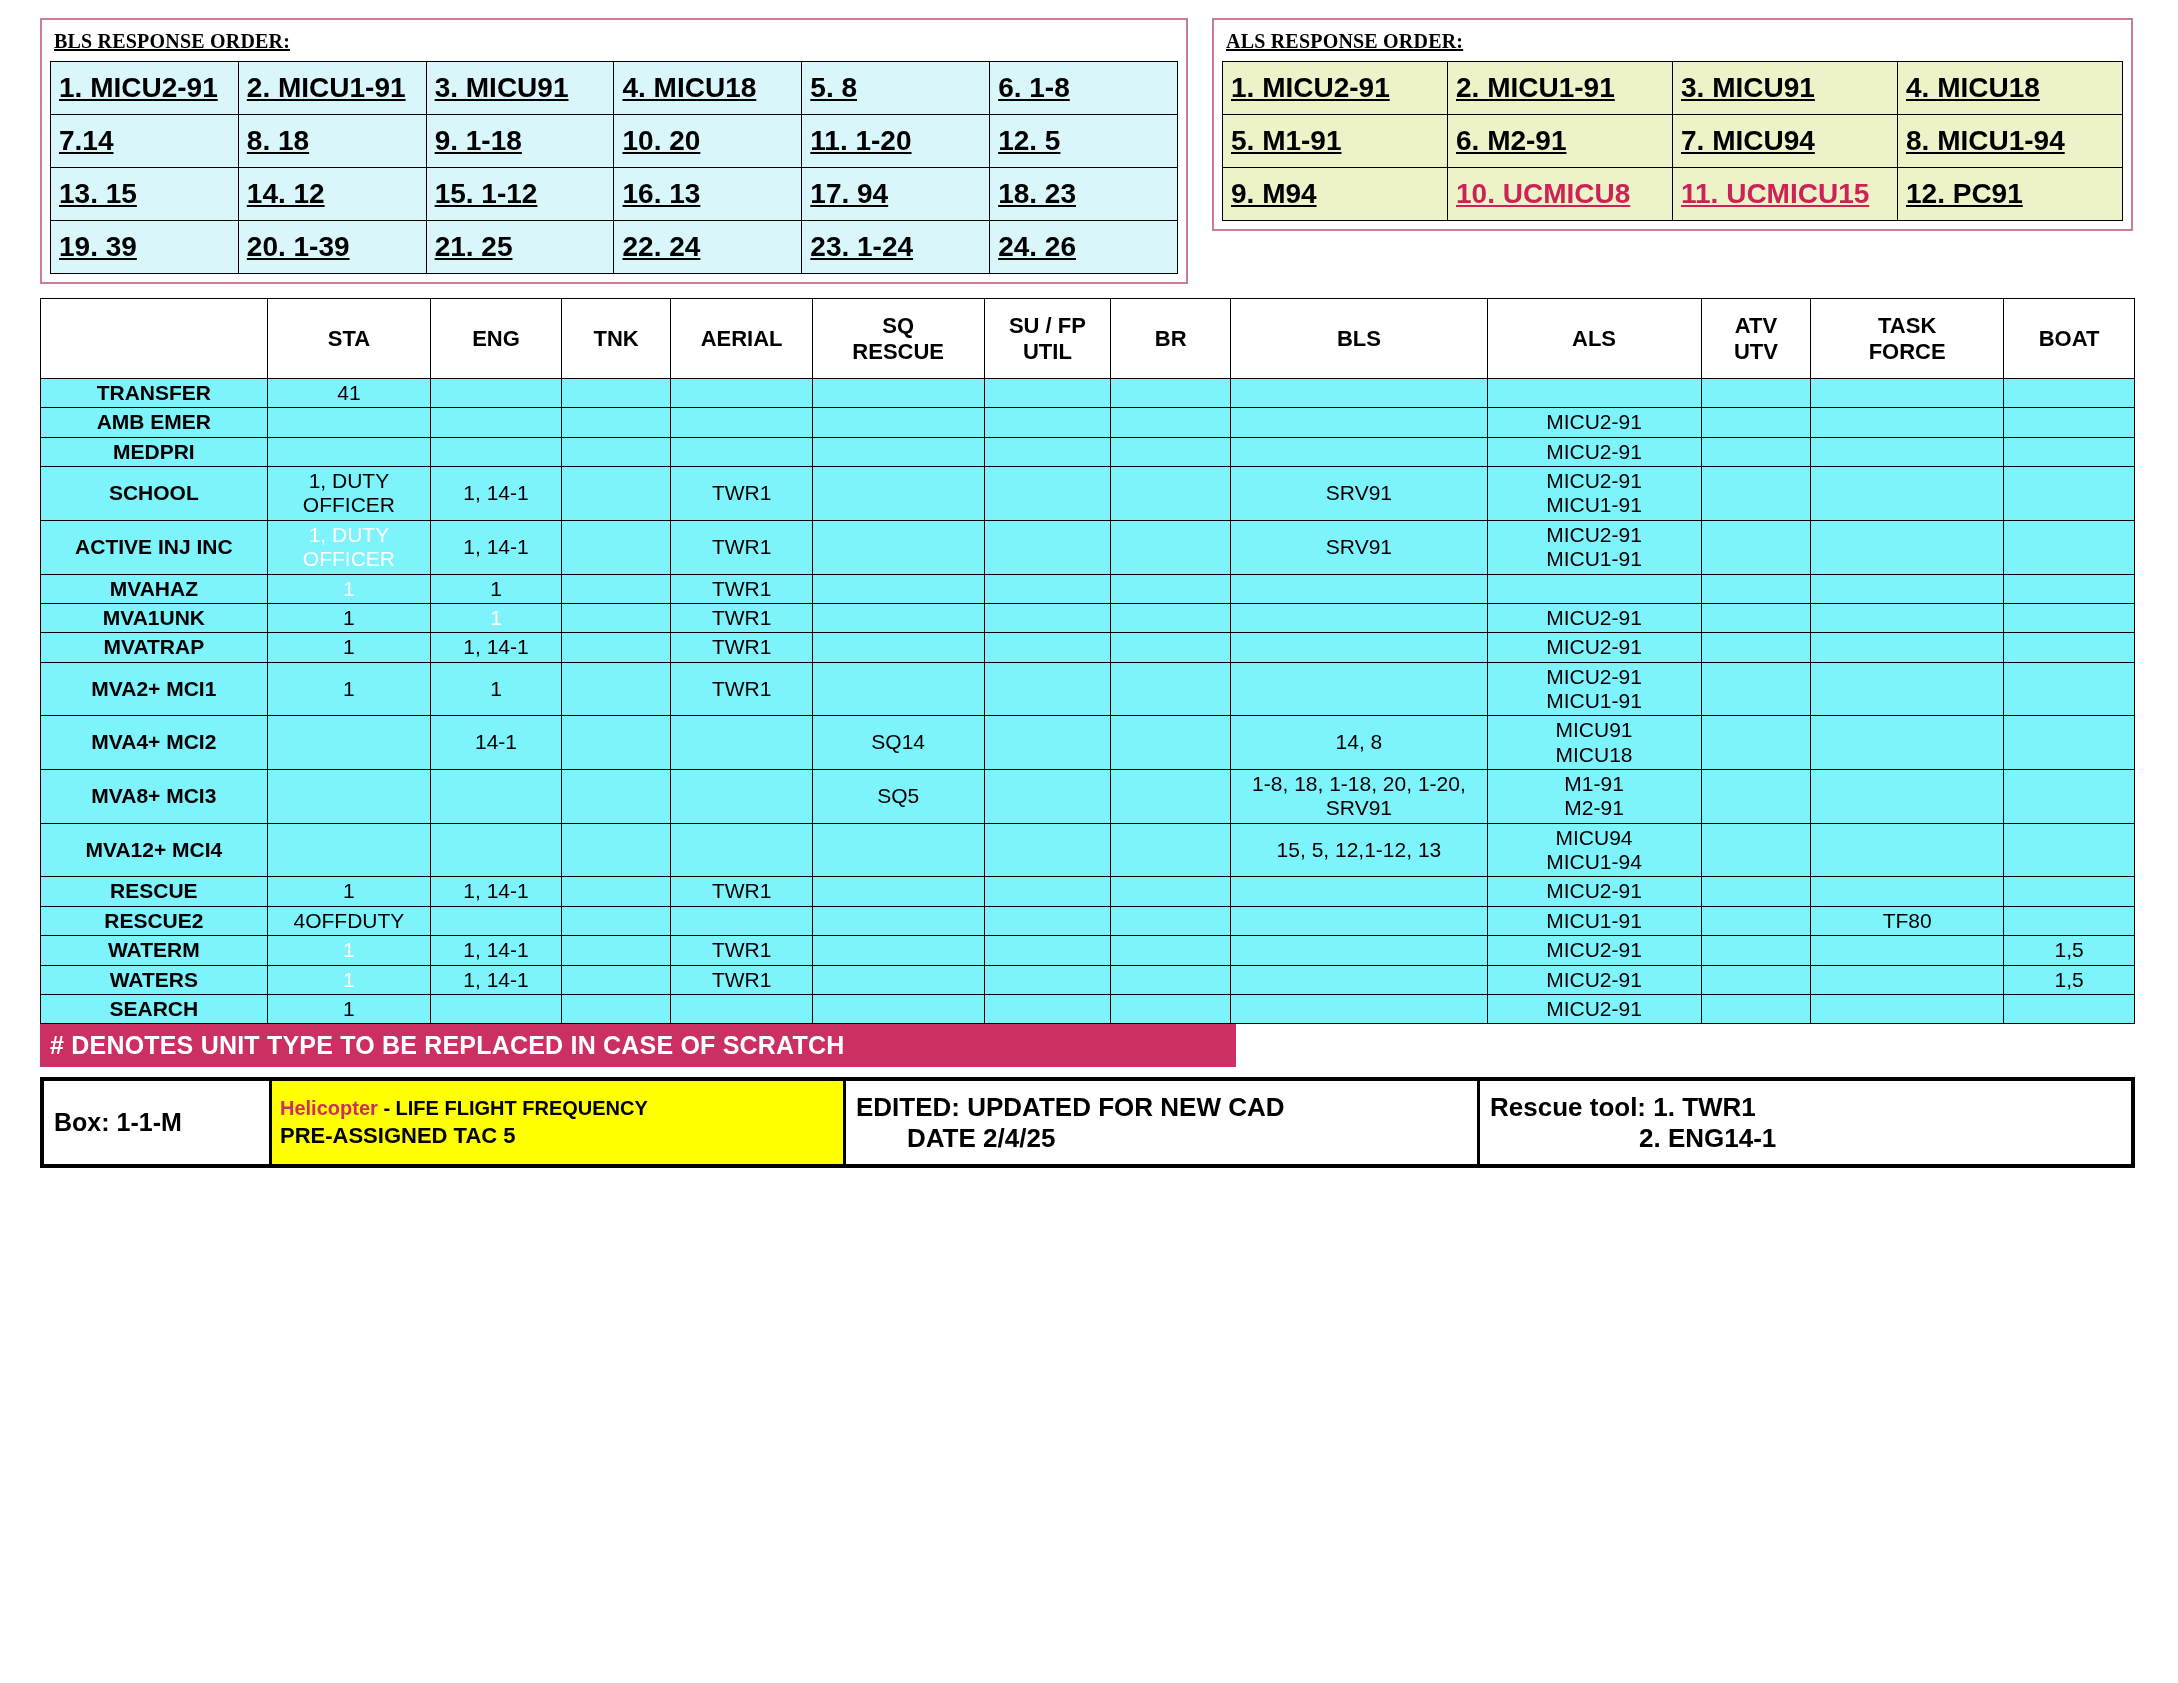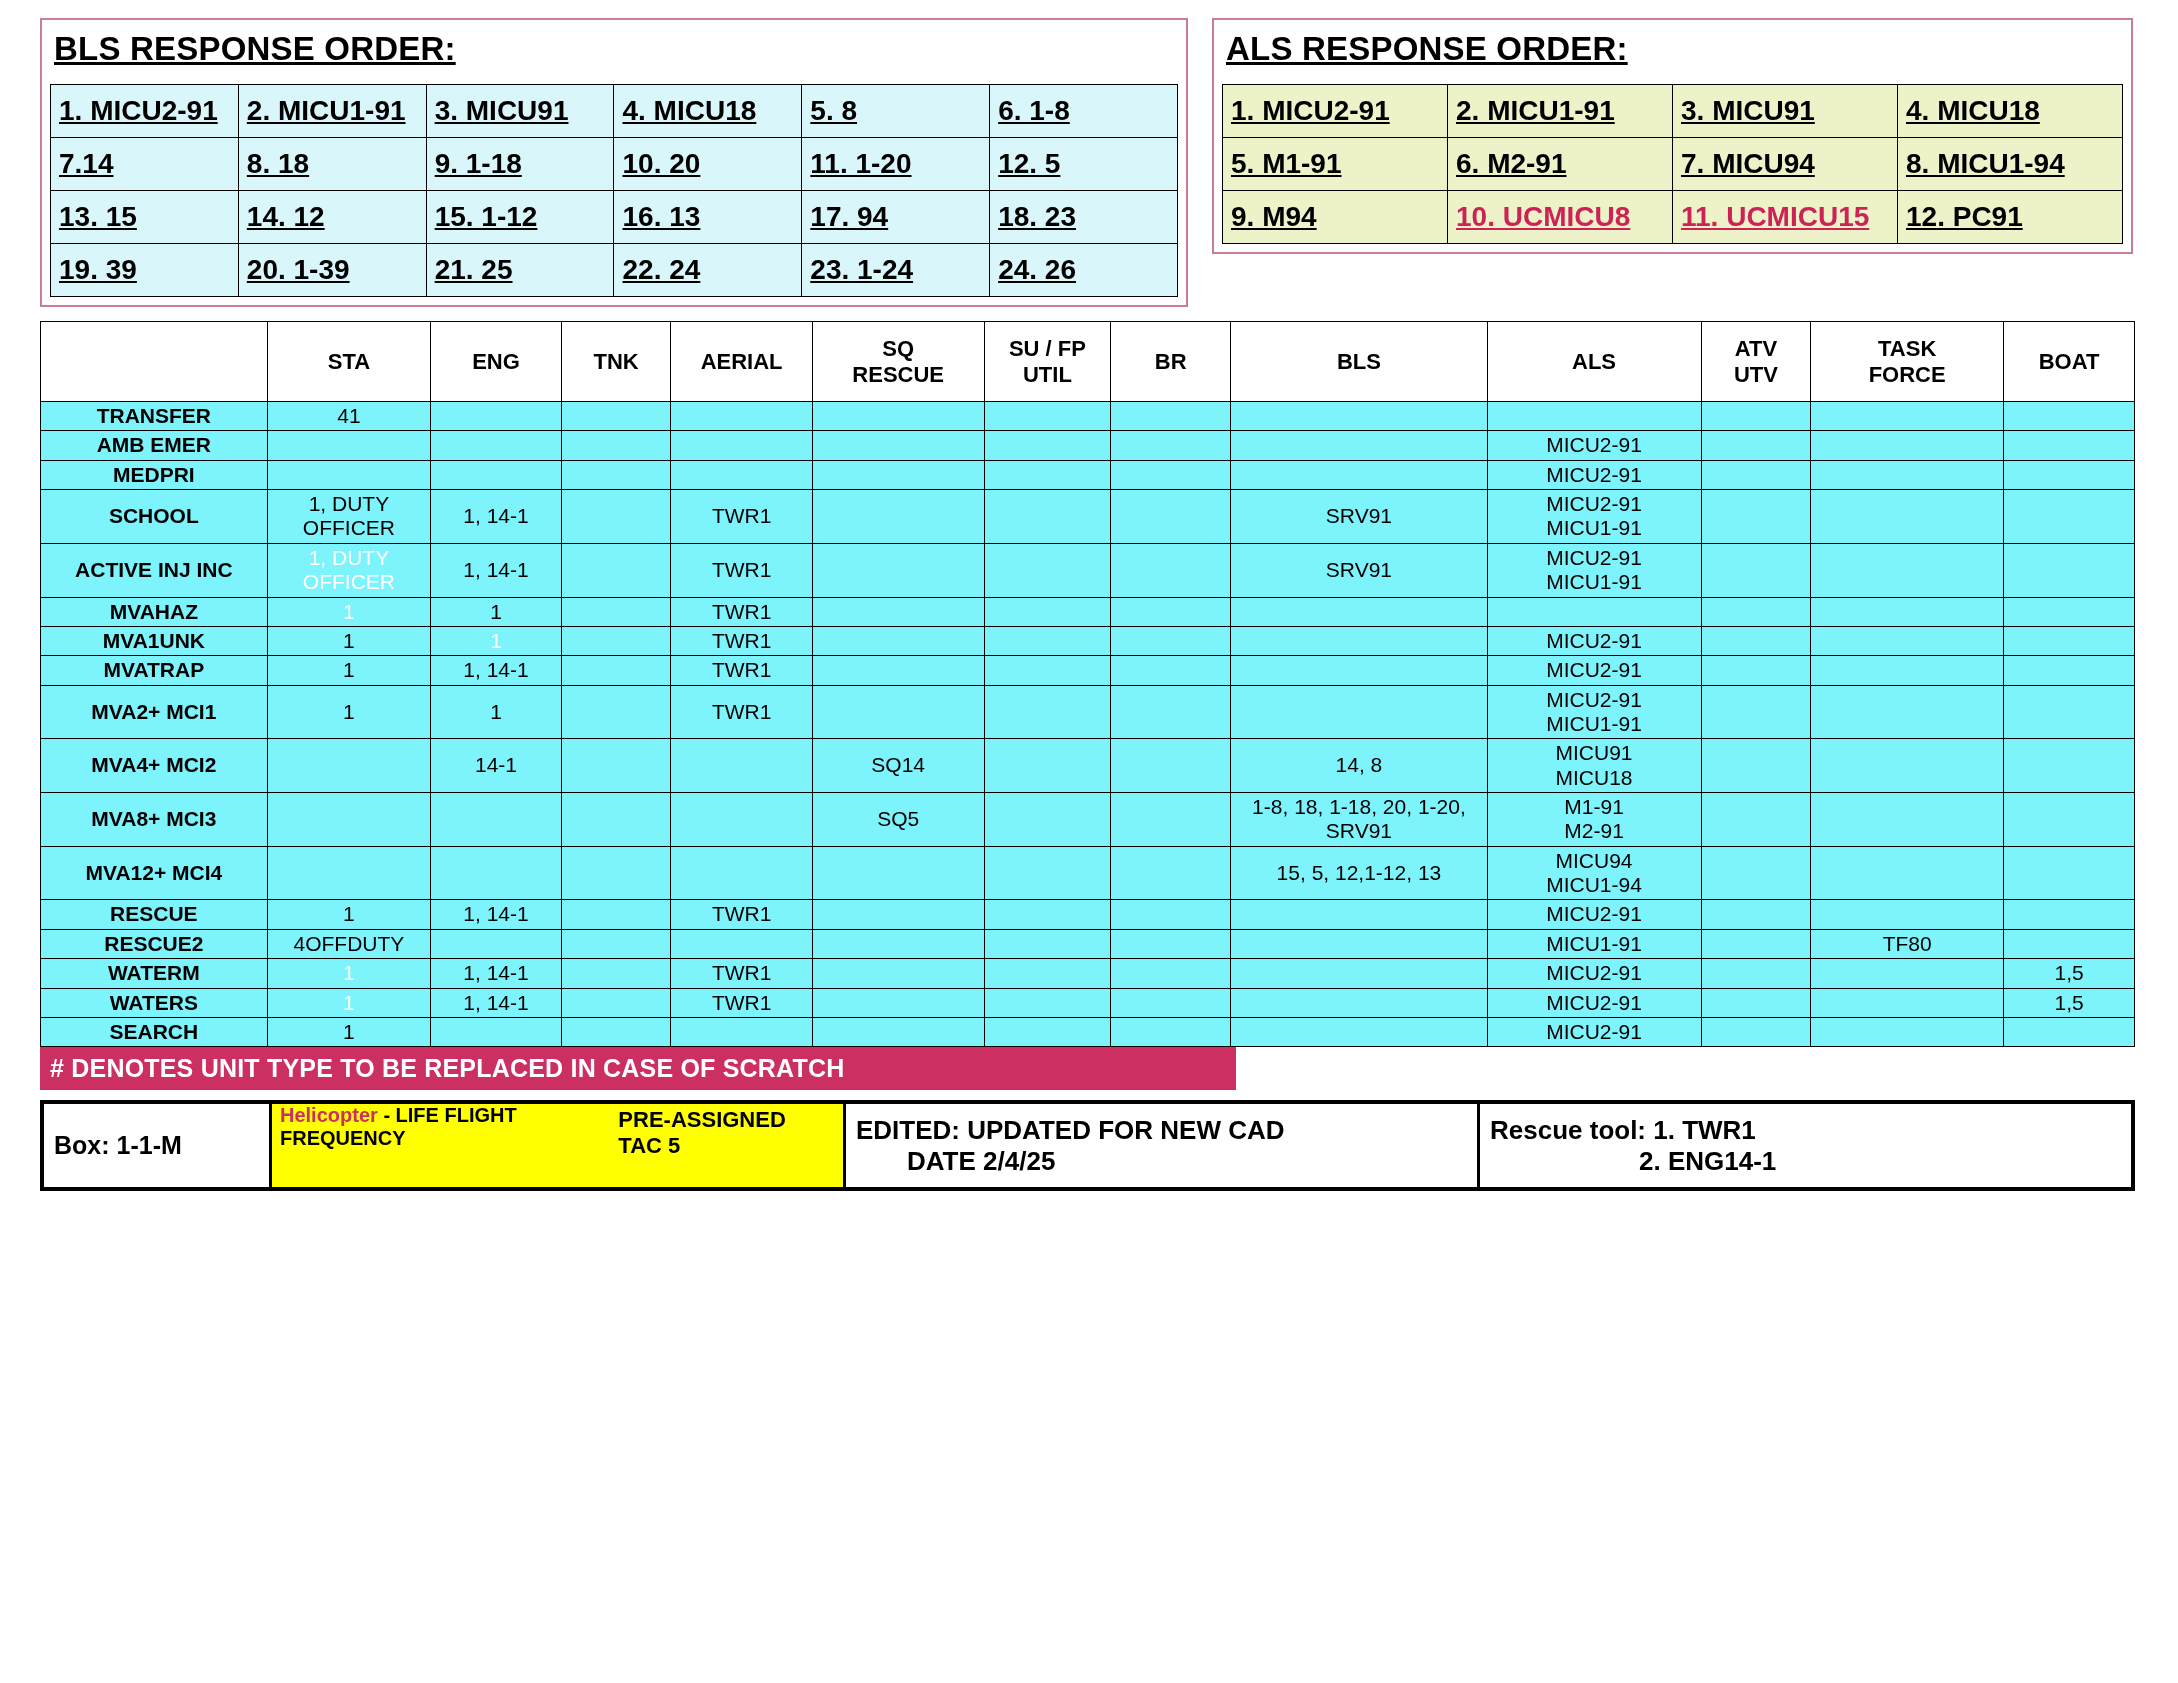--- a/index.html
+++ b/index.html
@@ -36,25 +36,26 @@
     box-sizing: border-box;
   }
   .als-box {
     border: 2px solid #c97d9b;
     background: #ffffff;
     padding: 6px 8px 8px 8px;
     width: 921px;
     box-sizing: border-box;
   }
   .order-title {
-    font-size: 33px;
+    font-size: 20px;
     font-weight: bold;
     text-decoration: underline;
-    margin: 4px 0 16px 4px;
+    margin: 4px 0 8px 4px;
     letter-spacing: 0.2px;
+    font-family: Liberation Serif, serif;
   }
   table.order {
     border-collapse: collapse;
     width: 100%;
     table-layout: fixed;
   }
   table.order td {
     border: 1px solid #000;
     font-size: 28px;
     font-weight: bold;
@@ -134,21 +135,21 @@
     padding: 0 10px;
   }
   .footer-cell:last-child { border-right: none; }
   .f-box   { width: 228px; font-size: 25px; font-weight: bold; }
   .f-heli  { width: 574px; padding: 0; }
   .heli-inner {
     background: #ffff00;
     width: 100%;
     height: 100%;
     display: flex;
-    flex-direction: row;
+    flex-direction: column;
     justify-content: center;
     padding: 0 8px;
     box-sizing: border-box;
   }
   .heli-line1 { font-size: 20px; font-weight: bold; }
   .heli-line1 .red { color: #cc2f62; font-weight: bold; }
   .heli-line2 { font-size: 22px; font-weight: bold; margin-top: 3px; }
   .f-edit { width: 634px; flex-direction: column; align-items: flex-start; justify-content: center; }
   .f-edit .l1 { font-size: 26px; font-weight: bold; }
   .f-edit .l2 { font-size: 26px; font-weight: bold; margin-left: 51px; }

